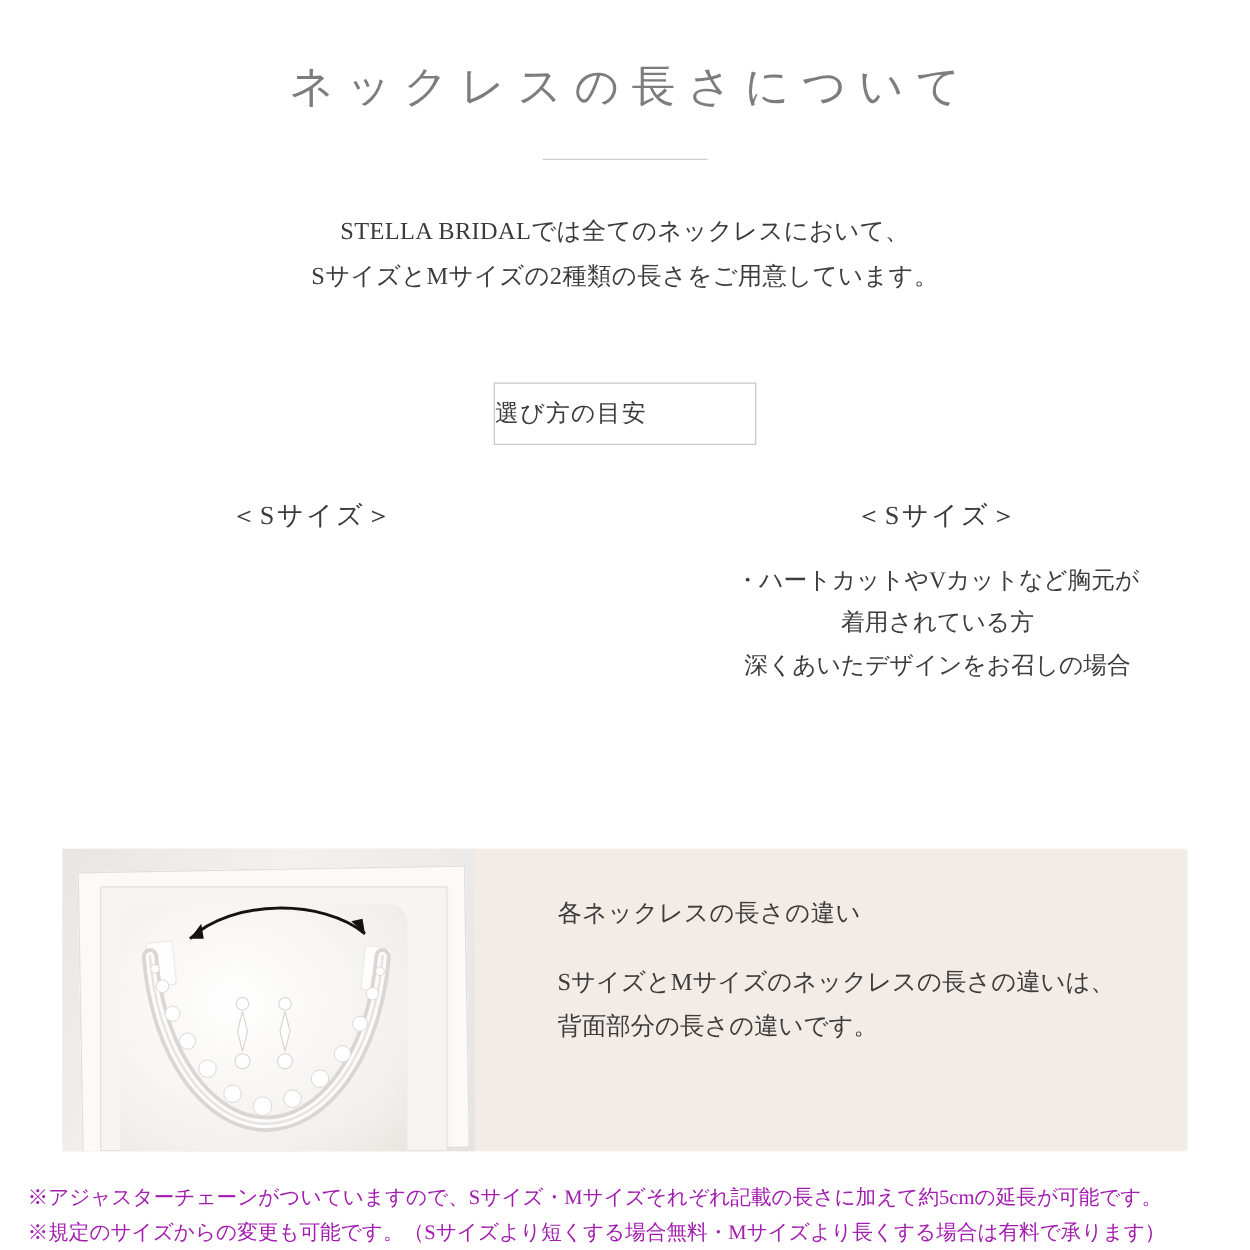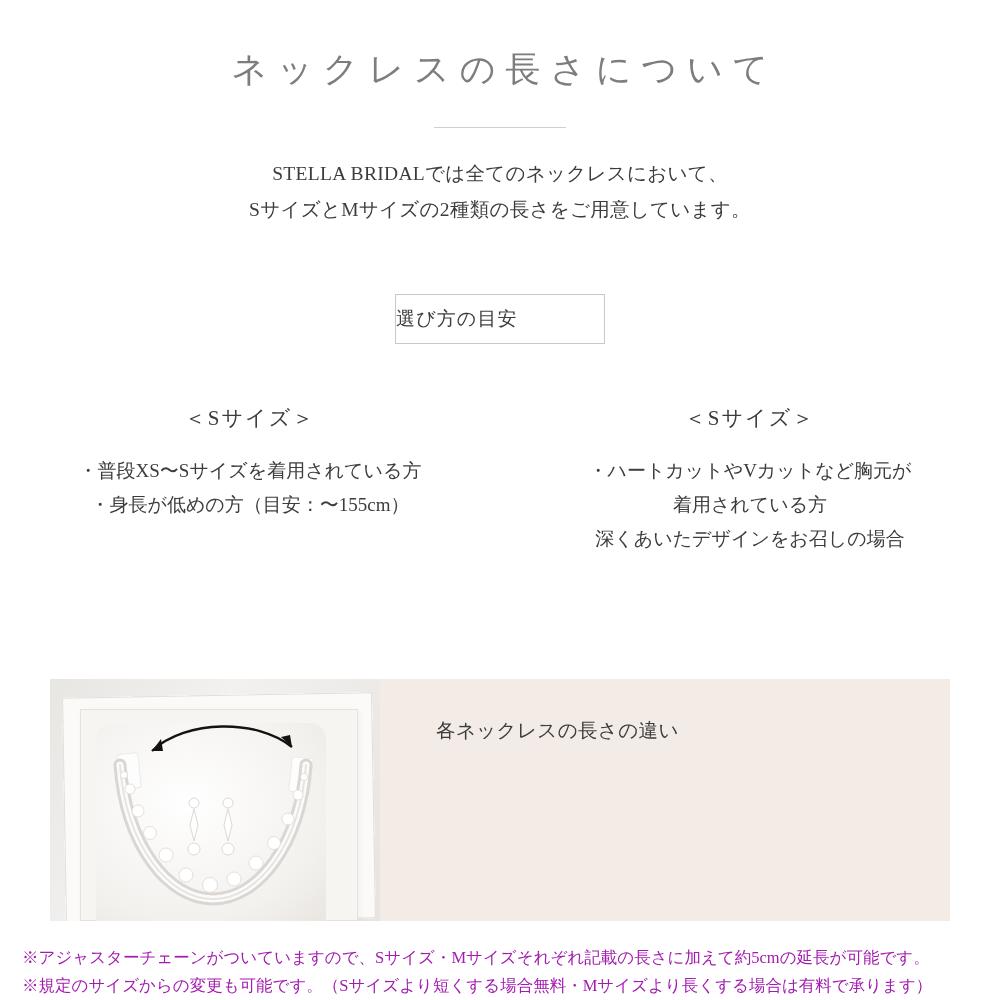--- a/index.html
+++ b/index.html
@@ -34,21 +34,21 @@
   .title-rule {
     width: 132px;
     height: 1px;
     background: #cfcfcf;
     margin: 34px auto 0 auto;
   }
 
   
   .intro {
     text-align: center;
-    margin-top: 28px;
+    margin-top: 40px;
     font-size: 19.5px;
     line-height: 1.85;
     color: #3c3c3c;
     letter-spacing: 0.015em;
   }
 
   
   .guide-wrap {
     margin-top: 66px;
     display: flex;
@@ -61,21 +61,21 @@
     display: flex;
     align-items: center;
     font-size: 19px;
     letter-spacing: 0.06em;
     color: #3c3c3c;
   }
 
   
   .cols {
     display: flex;
-    margin-top: 60px;
+    margin-top: 42px;
   }
   .col {
     width: 50%;
     text-align: center;
   }
   .col-head {
     font-size: 21px;
     letter-spacing: 0.1em;
     color: #3c3c3c;
     margin-bottom: 22px;
@@ -91,20 +91,21 @@
 
   
   .banner {
     position: absolute;
     left: 50px;
     top: 633px;
     width: 900px;
     height: 242px;
     background: #f2ebe6;
     display: flex;
+    gap: 10px;
   }
   .banner-photo {
     width: 330px;
     height: 242px;
     position: relative;
     overflow: hidden;
     background: #efeeec;
   }
   
   .ph-bg {
@@ -211,24 +212,20 @@
   <div class="guide-wrap">
     <div class="guide-box">
       <span>選び方の目安</span>
     </div>
   </div>
 
   <div class="cols">
 
     <div class="col">
       <div class="col-head">＜Sサイズ＞</div>
-      <div class="col-list">
-        <div>・普段XS〜Sサイズを着用されている方</div>
-        <div>・身長が低めの方（目安：〜155cm）</div>
-      </div>
     </div>
 
     <div class="col">
       <div class="col-head">＜Sサイズ＞</div>
       <div class="col-list">
         <div>・ハートカットやVカットなど胸元が</div>
         <div>着用されている方</div>
         <div>深くあいたデザインをお召しの場合</div>
       </div>
     </div>
@@ -284,20 +281,22 @@
           <path d="M10 34 C44 2 116 2 150 30" fill="none" stroke="#15120f" stroke-width="2.4"></path>
           <polygon points="10,34 19,22 21,34" fill="#15120f"></polygon>
           <polygon points="150,30 139,20 148,18" fill="#15120f"></polygon>
         </svg>
       </div>
     </div>
 
     <div class="banner-text">
       <div class="banner-title">各ネックレスの長さの違い</div>
       <div class="banner-body">
+        <div>SサイズとMサイズのネックレスの長さの違いは、</div>
+        <div>背面部分の長さの違いです。</div>
       </div>
     </div>
 
   </div>
 
   <div class="notes">
     <div>※アジャスターチェーンがついていますので、Sサイズ・Mサイズそれぞれ記載の長さに加えて約5cmの延長が可能です。</div>
     <div>※規定のサイズからの変更も可能です。（Sサイズより短くする場合無料・Mサイズより長くする場合は有料で承ります）</div>
 
   </div>

